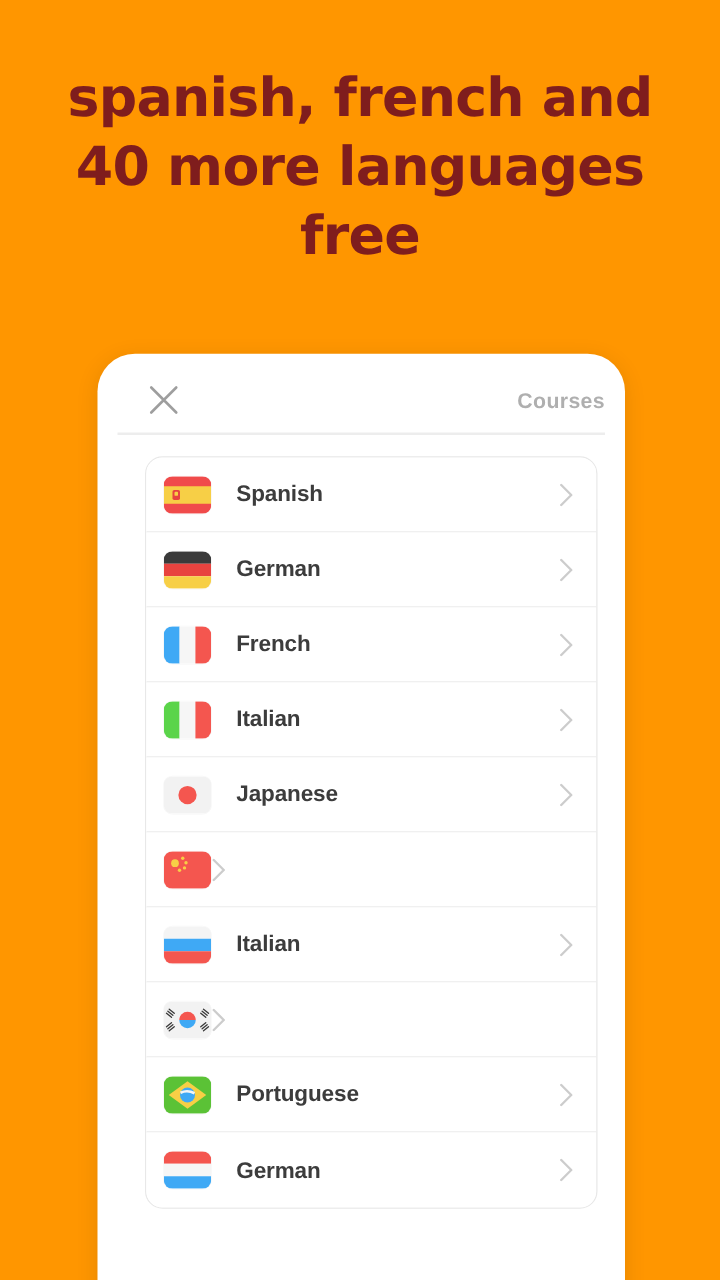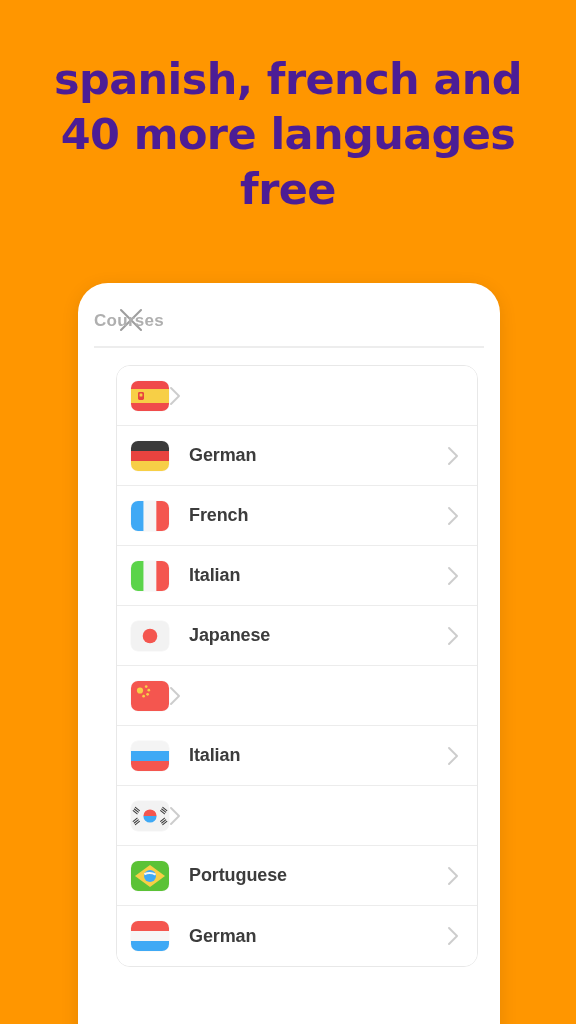--- a/index.html
+++ b/index.html
@@ -11,21 +11,21 @@
     font-family: "Liberation Sans", sans-serif;
     background: #FF9600;
     position: relative;
   }
 
   
   .headline {
     position: absolute;
     top: 52px; left: 0; right: 0;
     text-align: center;
-    color: #4c1d95;
+    color: #7f1d1d;
     font-family: "DejaVu Sans", sans-serif;
     font-weight: 700;
     font-size: 43px;
     line-height: 1.28;
     letter-spacing: -0.6px;
     padding: 0 26px;
     box-sizing: border-box;
     text-rendering: optimizeLegibility;
   }
 
@@ -54,21 +54,21 @@
     left: 24px;
     top: 24px;
     width: 26px;
     height: 26px;
   }
   .close-icon svg { display: block; }
   .header-title {
     position: absolute;
     left: 0; right: 0;
     top: 28px;
-    text-align: left;
+    text-align: right;
     color: #AFAFAF;
     font-size: 17px;
     font-weight: 700;
     letter-spacing: 0.3px;
   }
 
   
   .list-card {
     margin: 17px 22px 0 38px;
     border: 1.5px solid #E8E8E8;
@@ -133,20 +133,21 @@
   <div class="list-card">
       <div class="course-row">
         <span class="flag">
           <svg viewBox="0 0 38 30" preserveAspectRatio="none">
       <rect width="38" height="30" fill="#F04B4B"></rect>
       <rect y="8" width="38" height="14" fill="#F7CF46"></rect>
       <rect x="7" y="11" width="6" height="8" rx="1.4" fill="#E8433F"></rect>
       <rect x="8.6" y="12.4" width="2.8" height="3.2" rx="0.7" fill="#F7CF46"></rect>
           </svg>
         </span>
+        <span class="course-label">Spanish</span>
         <span class="chevron">
           <svg viewBox="0 0 12 20" width="12" height="20">
   <path d="M2 2 L10 10 L2 18" fill="none" stroke="#B9B9B9" stroke-width="1.9" stroke-linecap="round" stroke-linejoin="round"></path>
 </svg>
         </span>
       </div>
       <div class="course-row">
         <span class="flag">
           <svg viewBox="0 0 38 30" preserveAspectRatio="none">
       <rect width="38" height="10" fill="#3A3A3A"></rect>

